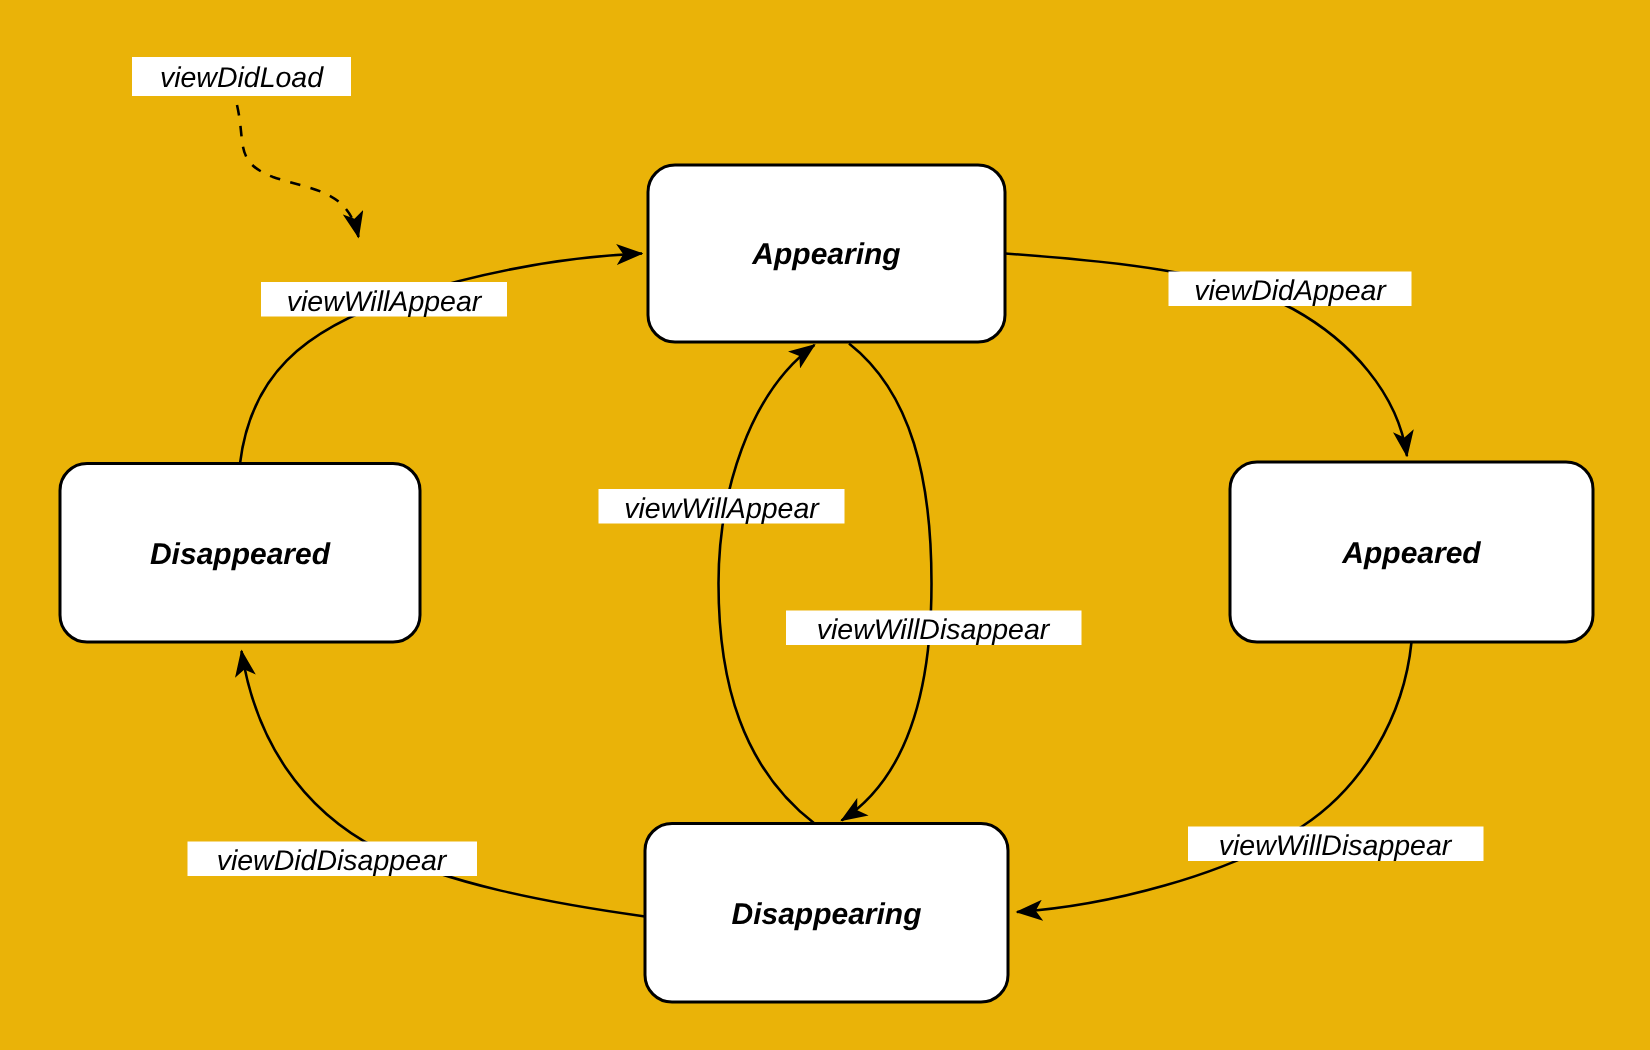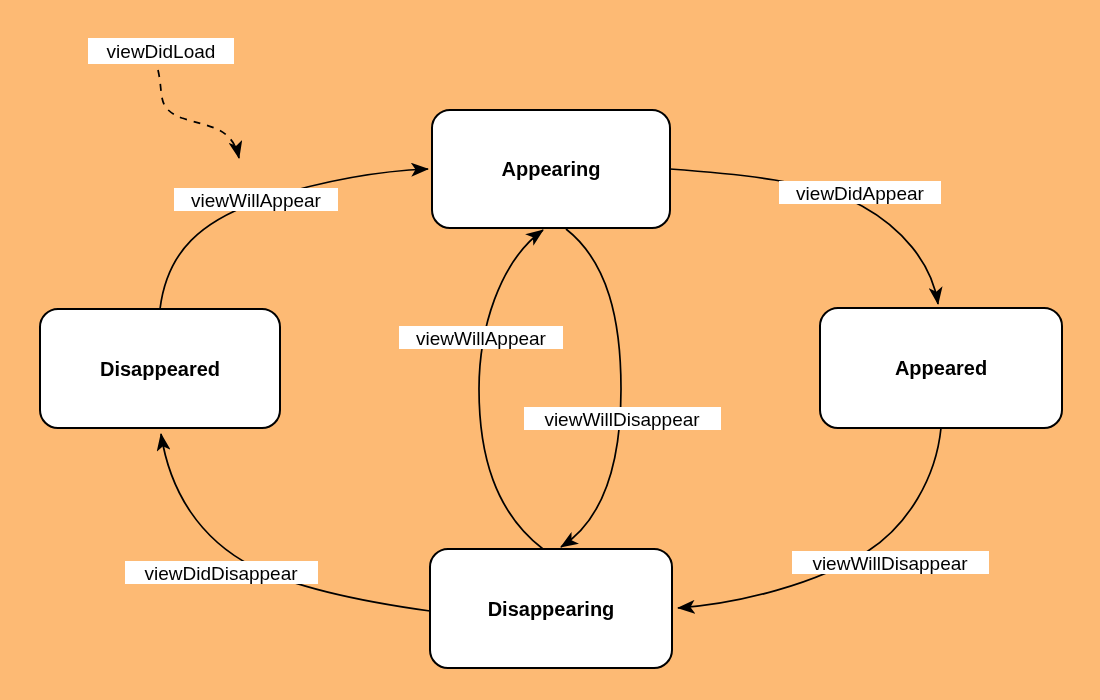--- a/index.html
+++ b/index.html
@@ -5,22 +5,23 @@
   html, body {
     margin: 0;
     padding: 0;
     background: #ffffff;
     font-family: "Liberation Sans", sans-serif;
   }
   .canvas {
     position: relative;
     width: 1100px;
     height: 700px;
-    background: #fdba74;
+    background: #eab308;
     overflow: hidden;
+    font-style: italic;
   }
   svg { display: block; }
   .node-rect {
     fill: #ffffff;
     stroke: #000000;
     stroke-width: 2;
   }
   .node-label {
     font-family: "Liberation Sans", sans-serif;
     font-size: 20px;

